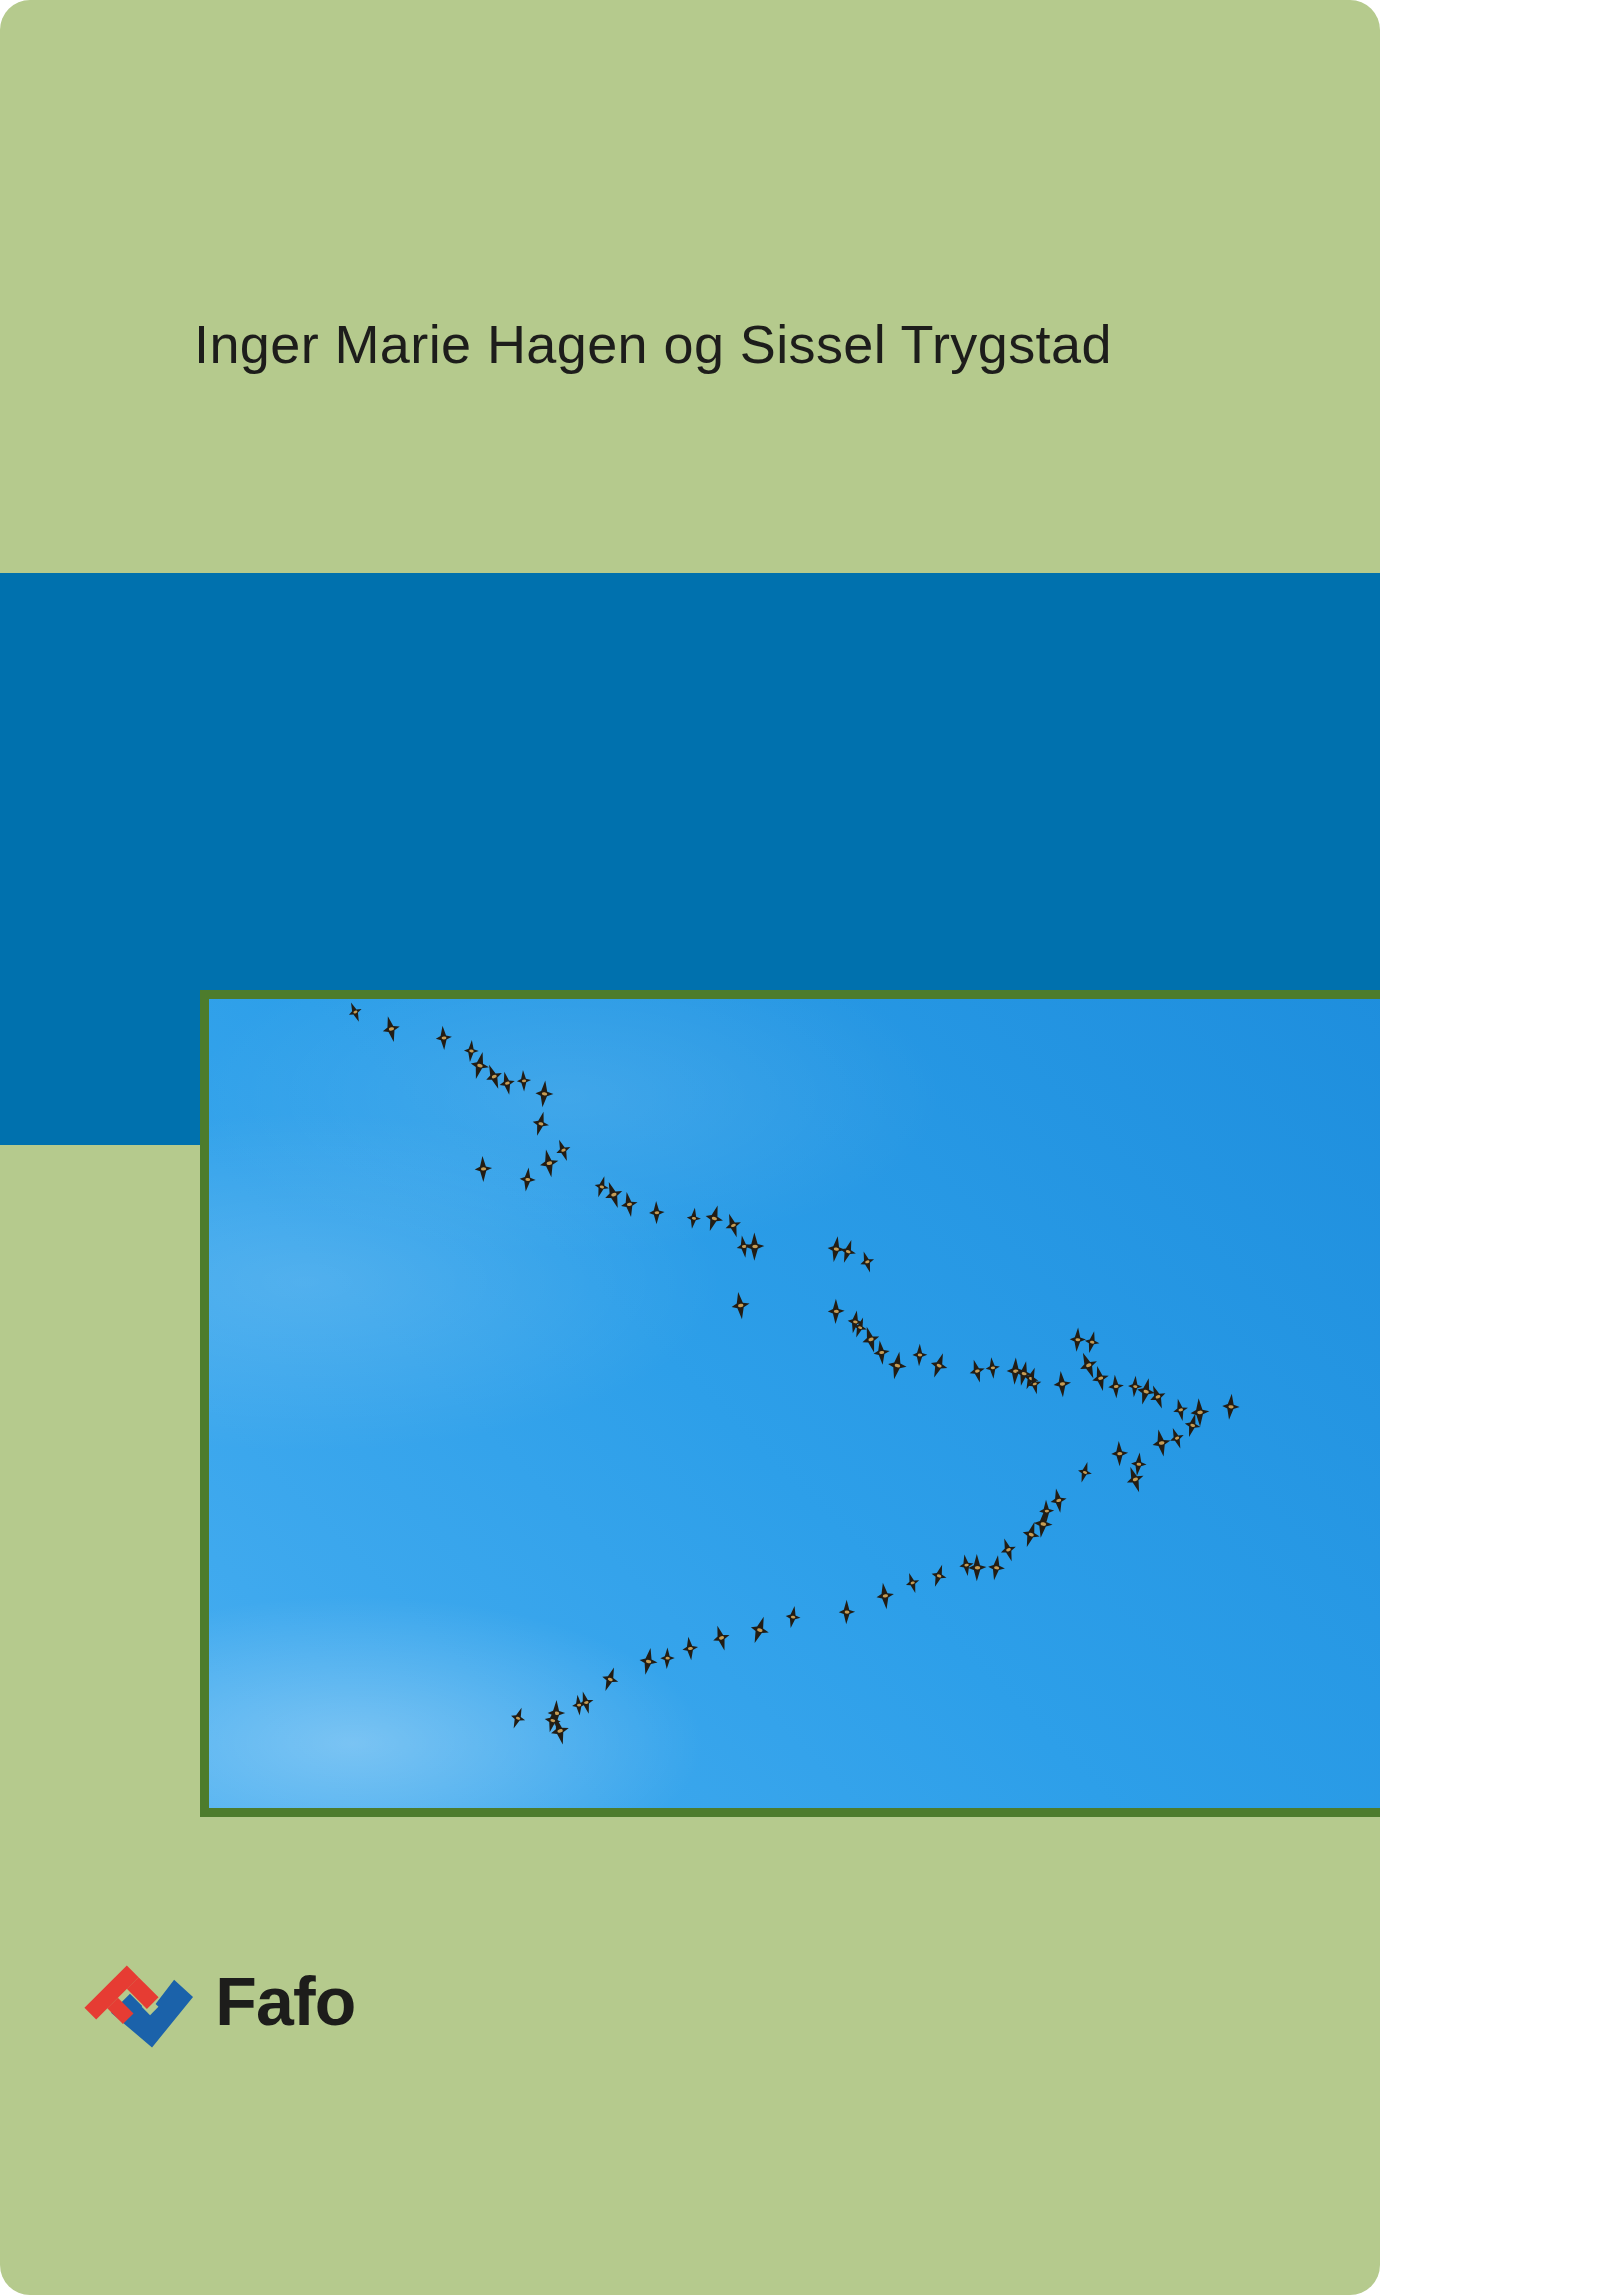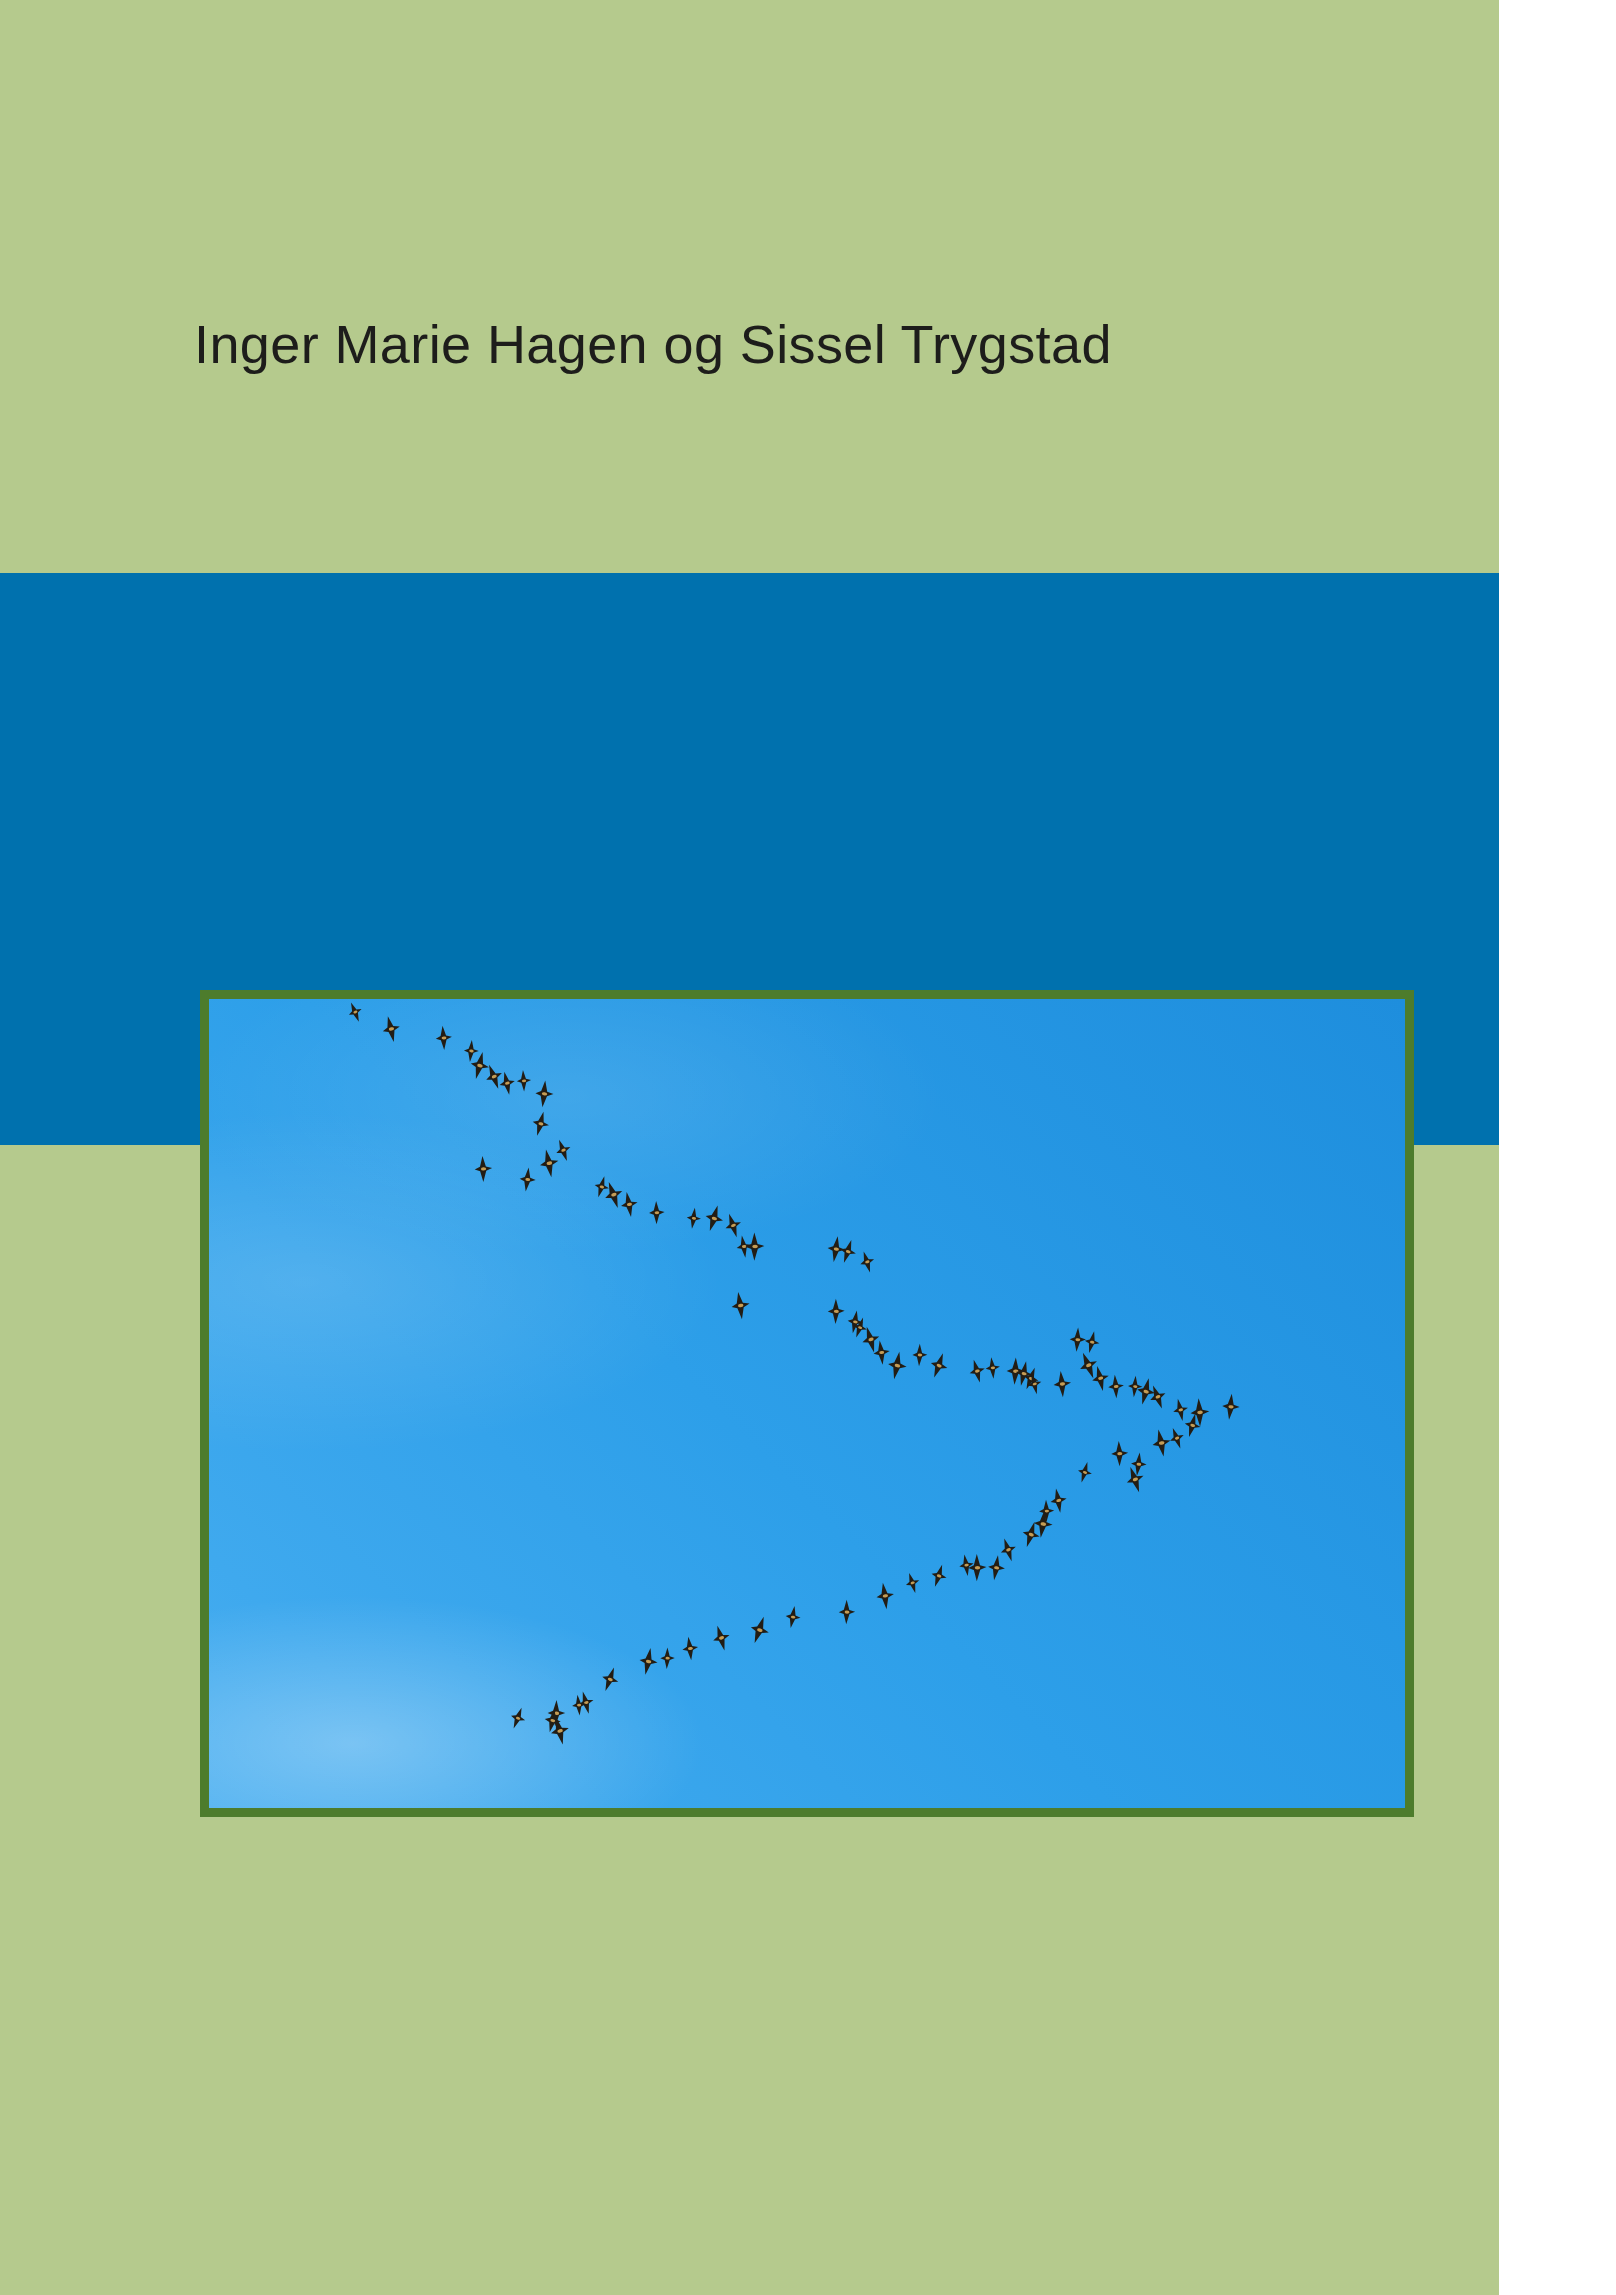--- a/index.html
+++ b/index.html
@@ -1,22 +1,23 @@
 <!DOCTYPE html>
 <html style="font-size:12.6px"><head>
 <meta charset="utf-8">
 <style>
   html,body{margin:0;padding:0;}
   body{font-family:"Liberation Sans","DejaVu Sans",sans-serif;}
   .page{
     position:relative;
-    width:1499px;
+    width:1380px;
     height:2295px;
     overflow:hidden;
     background:#b5ca8d;
+    border-radius:30px;
   }
   .author-line{
     position:absolute;
     left:194px;
     top:313px;
     font-size:54px;
     font-weight:400;
     letter-spacing:0.4px;
     color:#1d1d1b;
     white-space:nowrap;
@@ -188,15 +189,30 @@
           <use href="#bird-shape" transform="translate(476.6,890.0) rotate(-15) scale(1.21)"></use>
           <use href="#bird-shape" transform="translate(467.5,893.1) rotate(-6) scale(1.10)"></use>
           <use href="#bird-shape" transform="translate(438.8,903.3) rotate(3) scale(1.39)"></use>
           <use href="#bird-shape" transform="translate(434.2,912.5) rotate(12) scale(1.28)"></use>
           <use href="#bird-shape" transform="translate(390.4,909.4) rotate(21) scale(1.17)"></use>
           <use href="#bird-shape" transform="translate(443.3,925.8) rotate(-14) scale(1.46)"></use>
         </g>
     </svg>
   </div>
 
+  <div class="logo">
+    <svg class="logo-mark" width="120" height="93" viewBox="0 0 152 118" xmlns="http://www.w3.org/2000/svg">
+
+      <path class="logo-blue" d="M38,72 L62,48 L86,72 L118,30 L142,52 L90,116 Z" fill="#1b62aa"></path>
+
+      <rect class="logo-notch" x="80" y="57" width="15" height="15" transform="rotate(45 87.5 64.5)" fill="#b5ca8d"></rect>
+
+      <g transform="translate(58,12) rotate(45)">
+        <rect class="logo-red" x="0" y="0" width="21" height="76" fill="#e63c33"></rect>
+        <rect class="logo-red" x="21" y="0" width="36" height="21" fill="#e63c33"></rect>
+        <rect class="logo-red" x="21" y="37" width="28" height="19" fill="#e63c33"></rect>
+      </g>
+    </svg>
+    <div class="logo-text" style="color: rgb(29, 29, 27);">Fafo</div>
+  </div>
 
 </div>
 
 
 </body></html>

